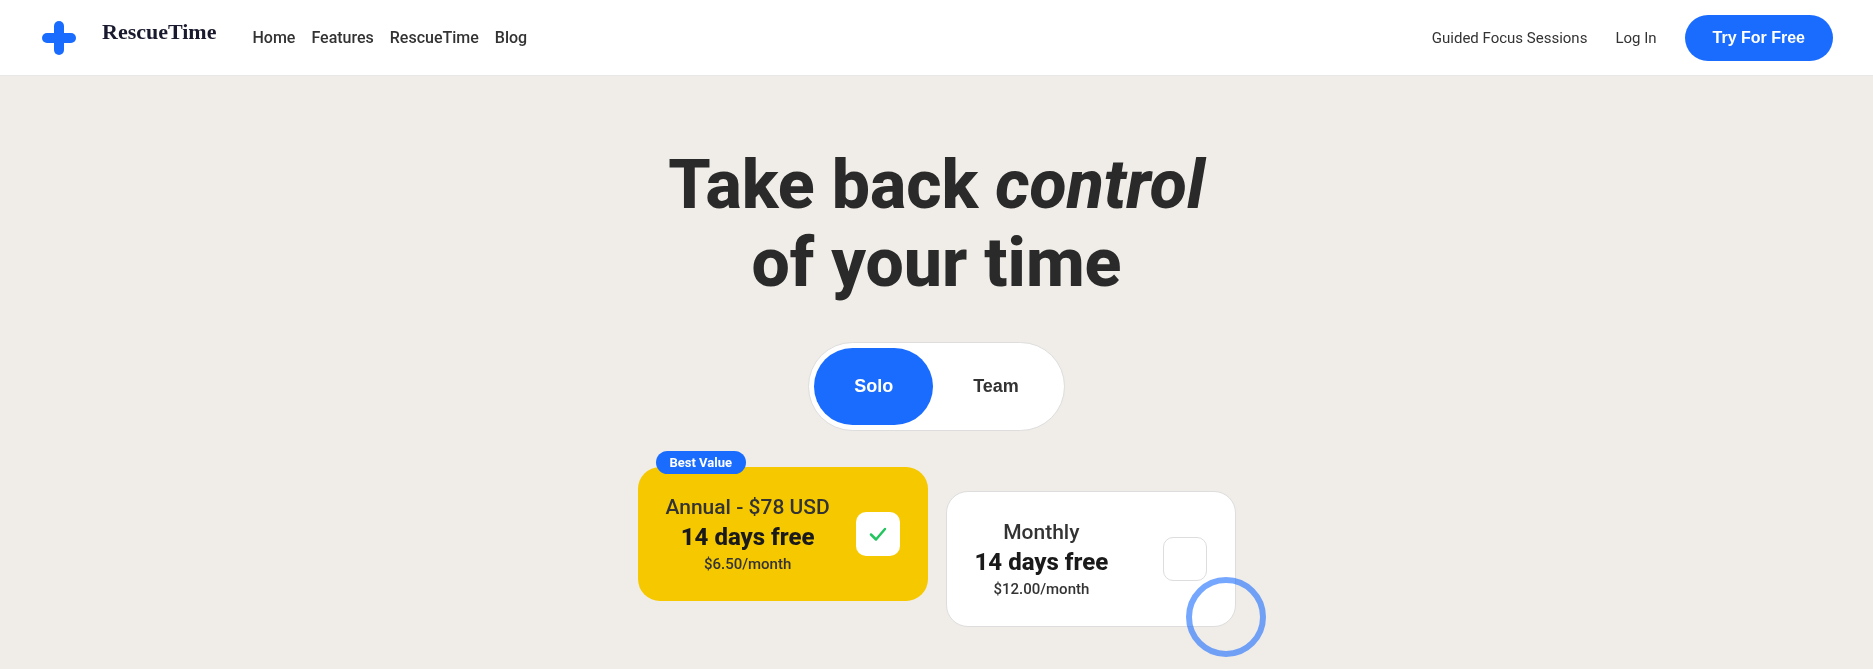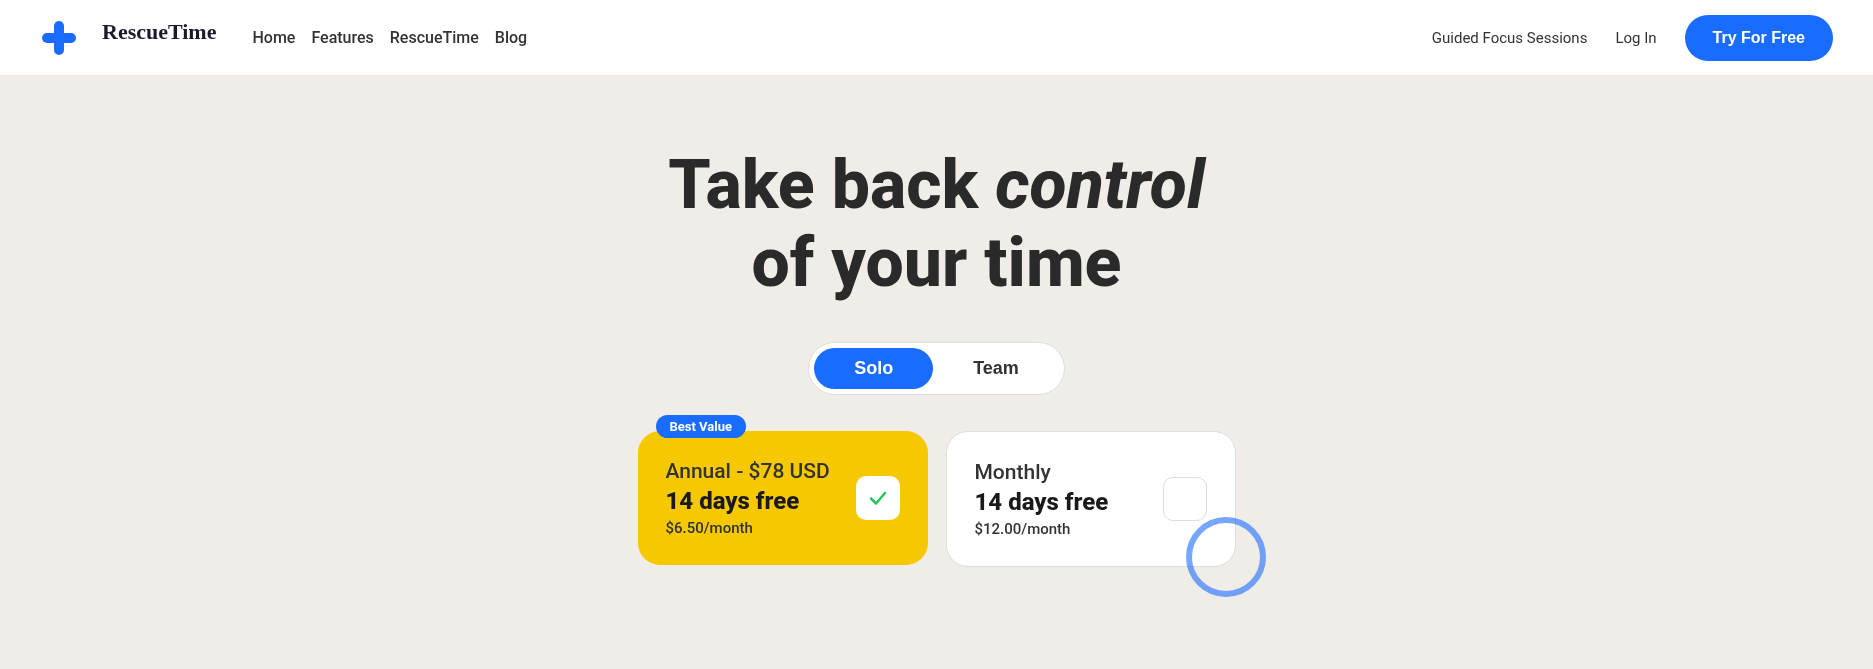--- a/index.html
+++ b/index.html
@@ -120,21 +120,21 @@
       display: flex;
       align-items: center;
       background: #fff;
       border-radius: 50px;
       padding: 5px;
       margin-bottom: 36px;
       border: 1px solid #ddd;
     }
 
     .toggle-btn {
-      padding: 10px 40px;
+      padding: 28px 40px;
       border-radius: 50px;
       border: none;
       font-size: 18px;
       font-weight: 600;
       cursor: pointer;
       transition: background 0.2s, color 0.2s;
     }
 
     .toggle-btn.active {
       background: #1a6cff;
@@ -145,20 +145,21 @@
       background: transparent;
       color: #333;
     }
 
     
     .pricing-row {
       display: flex;
       gap: 18px;
       justify-content: center;
       align-items: flex-start;
+      text-align: center;
     }
 
     .pricing-card-wrapper {
       position: relative;
     }
 
     .badge-best-value {
       position: absolute;
       top: -16px;
       left: 18px;
@@ -183,20 +184,21 @@
     }
 
     .pricing-card.yellow {
       background: #f5c800;
       border: none;
     }
 
     .pricing-card.white {
       background: #fff;
       border: 1.5px solid #ddd;
+      margin-top: 24px;
     }
 
     .pricing-card-content {
       display: flex;
       flex-direction: column;
     }
 
     .pricing-label {
       font-size: 21px;
       font-weight: 500;

